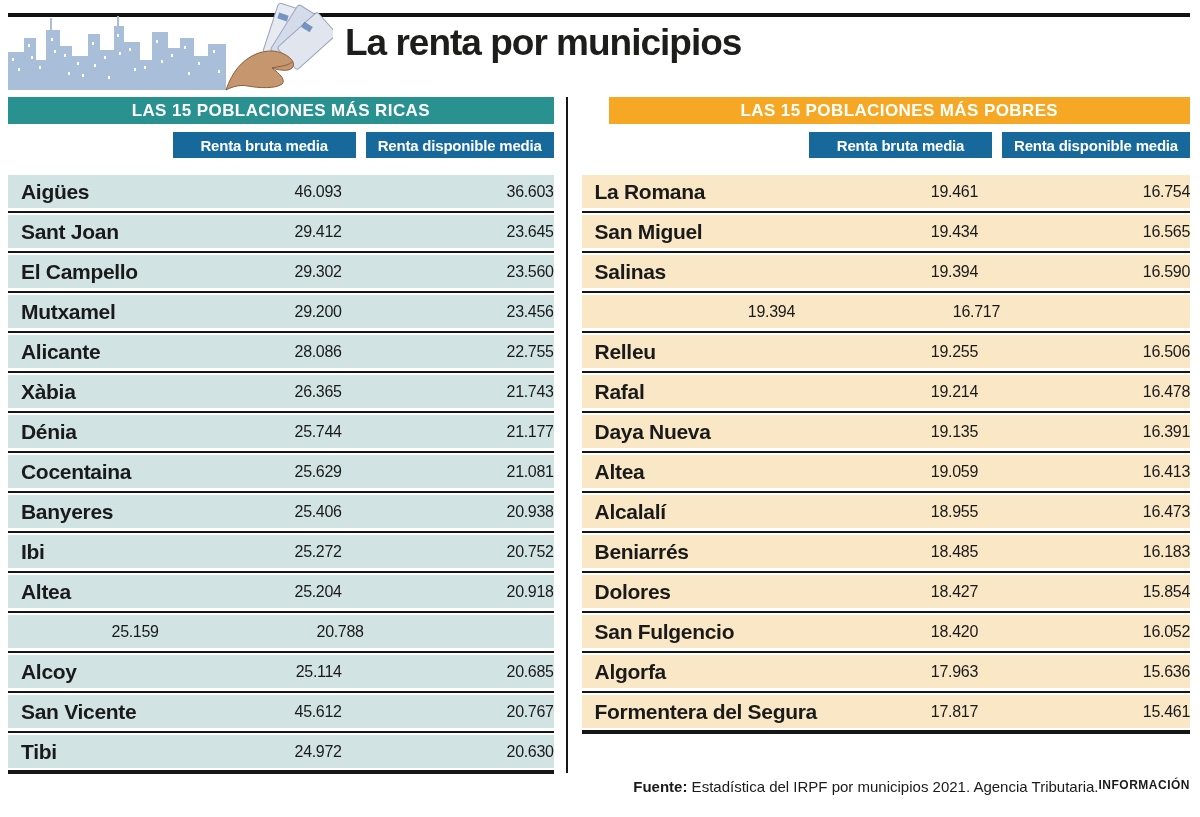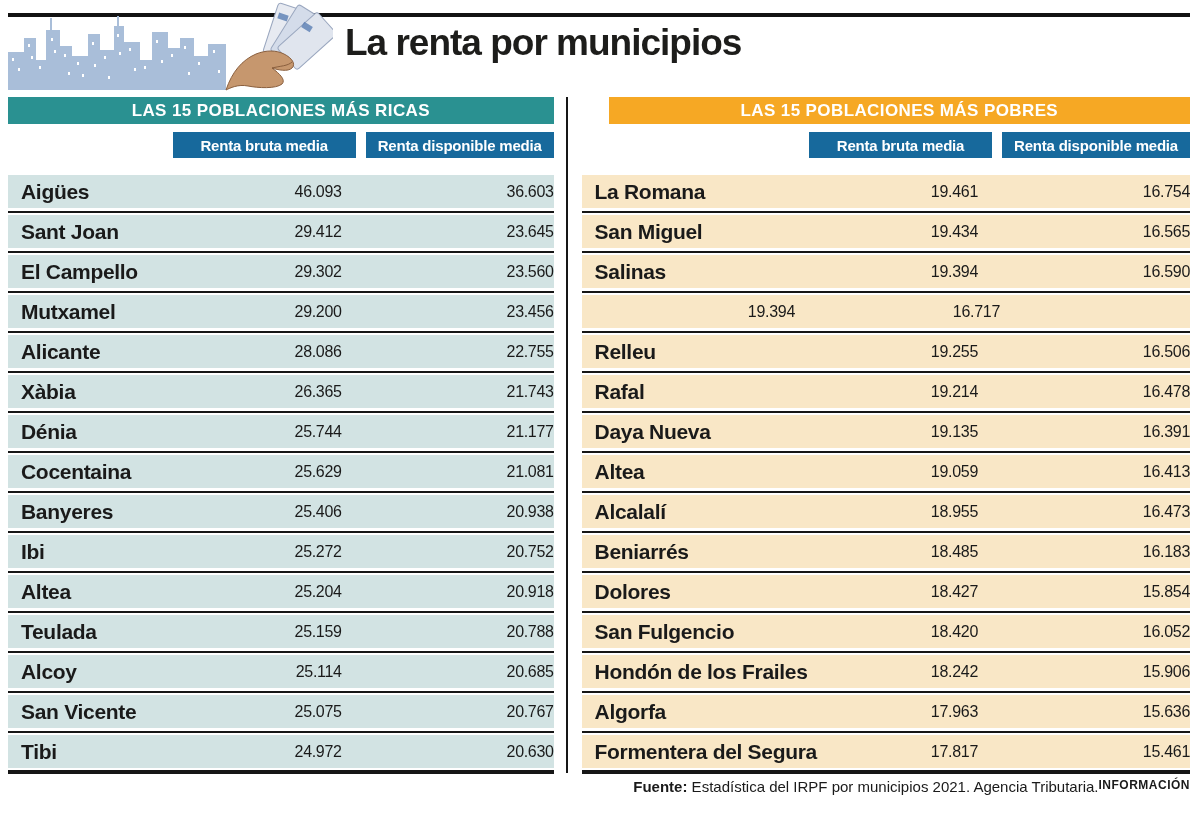--- a/index.html
+++ b/index.html
@@ -186,32 +186,31 @@
             <span class="cell name">Ibi</span>
             <span class="cell val c1">25.272</span>
             <span class="cell val c2">20.752</span>
           </div>
           <div class="row">
             <span class="cell name">Altea</span>
             <span class="cell val c1">25.204</span>
             <span class="cell val c2">20.918</span>
           </div>
           <div class="row">
-            <span class="cell name">Teulada</span>
             <span class="cell val c1">25.159</span>
             <span class="cell val c2">20.788</span>
           </div>
           <div class="row">
             <span class="cell name">Alcoy</span>
             <span class="cell val c1">25.114</span>
             <span class="cell val c2">20.685</span>
           </div>
           <div class="row">
             <span class="cell name">San Vicente</span>
-            <span class="cell val c1">25.075</span>
+            <span class="cell val c1">45.612</span>
             <span class="cell val c2">20.767</span>
           </div>
           <div class="row">
             <span class="cell name">Tibi</span>
             <span class="cell val c1">24.972</span>
             <span class="cell val c2">20.630</span>
           </div>
         </div>
     </section>
 
@@ -277,25 +276,20 @@
             <span class="cell name">Dolores</span>
             <span class="cell val c1">18.427</span>
             <span class="cell val c2">15.854</span>
           </div>
           <div class="row">
             <span class="cell name">San Fulgencio</span>
             <span class="cell val c1">18.420</span>
             <span class="cell val c2">16.052</span>
           </div>
           <div class="row">
-            <span class="cell name">Hondón de los Frailes</span>
-            <span class="cell val c1">18.242</span>
-            <span class="cell val c2">15.906</span>
-          </div>
-          <div class="row">
             <span class="cell name">Algorfa</span>
             <span class="cell val c1">17.963</span>
             <span class="cell val c2">15.636</span>
           </div>
           <div class="row">
             <span class="cell name">Formentera del Segura</span>
             <span class="cell val c1">17.817</span>
             <span class="cell val c2">15.461</span>
           </div>
         </div>

